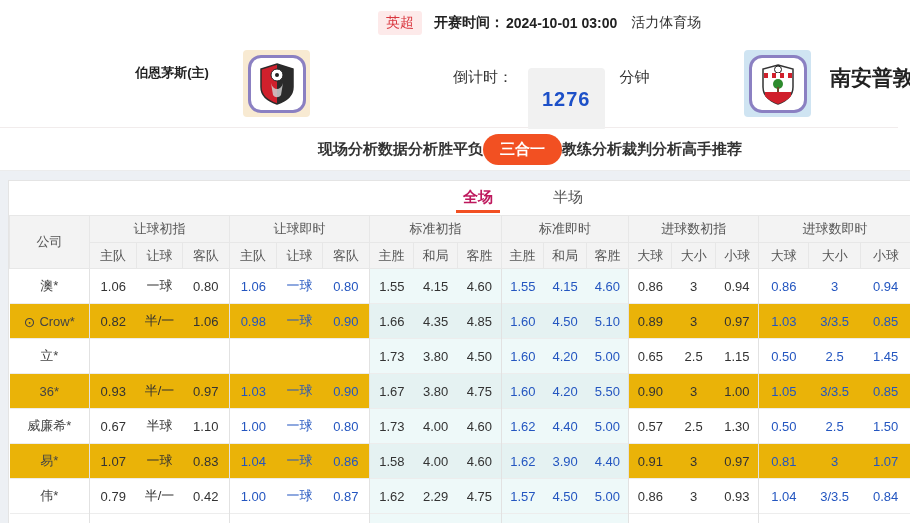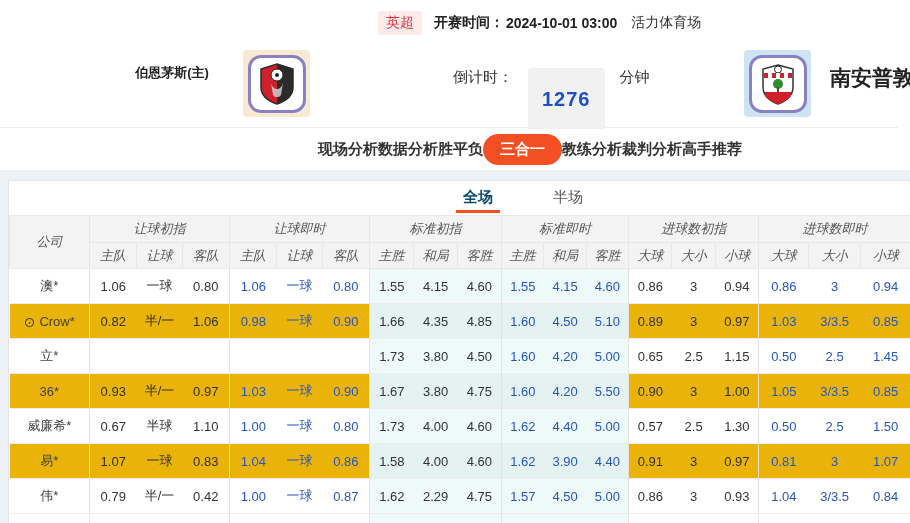--- a/index.html
+++ b/index.html
@@ -32,26 +32,26 @@
   .nav-tab.active { background:#f25022; color:#fff; padding:6px 17px; border-radius:16px; }
 
   .page-gap { position:absolute; top:171px; left:0; width:910px; height:352px; background:#edf0f4; }
 
   
   .panel { position:absolute; top:180px; left:8px; width:902px; height:343px; background:#fff; border:1px solid #e4e4e4; border-right:none; border-bottom:none; }
   .subtabs { position:relative; height:34px; }
   .subtab { position:absolute; top:7px; font-size:15px; color:#555; cursor:pointer; }
   .subtab.t0 { left:454px; }
   .subtab.t1 { left:544px; }
-  .subtab.active { color:#0c4a6e; font-weight:bold; }
+  .subtab.active { color:#be185d; font-weight:bold; }
   .subtab.active::after { content:""; position:absolute; left:-7px; right:-7px; bottom:-6px; height:3px; background:#f25022; }
 
   
   table.odds { border-collapse:collapse; table-layout:fixed; width:901px; font-size:13px; }
-  table.odds th { background:#f3f3f3; color:#555; font-weight:normal; border:1px solid #e7e7e7; border-right:none;font-style:italic; }
+  table.odds th { background:#f3f3f3; color:#555; font-weight:normal; border:1px solid #e7e7e7; border-right:none; }
   table.odds thead tr:first-child th { height:27px; }
   table.odds thead tr:last-child th { height:26px; }
   table.odds th.company { border-bottom:1px solid #e7e7e7; }
   table.odds td { height:35px; text-align:center; border-top:1px solid #ededed; color:#333; }
   table.odds td.gstart { border-left:1px solid #e2e2e2; }
   table.odds tr.even td { background:#eab308; }
   table.odds td.cyan { background:#eef9f9; }
   table.odds tr.even td.cyan { background:#e5f2f2; }
   table.odds td.blue { color:#2456c0; }
   table.odds td.co { color:#444; }

